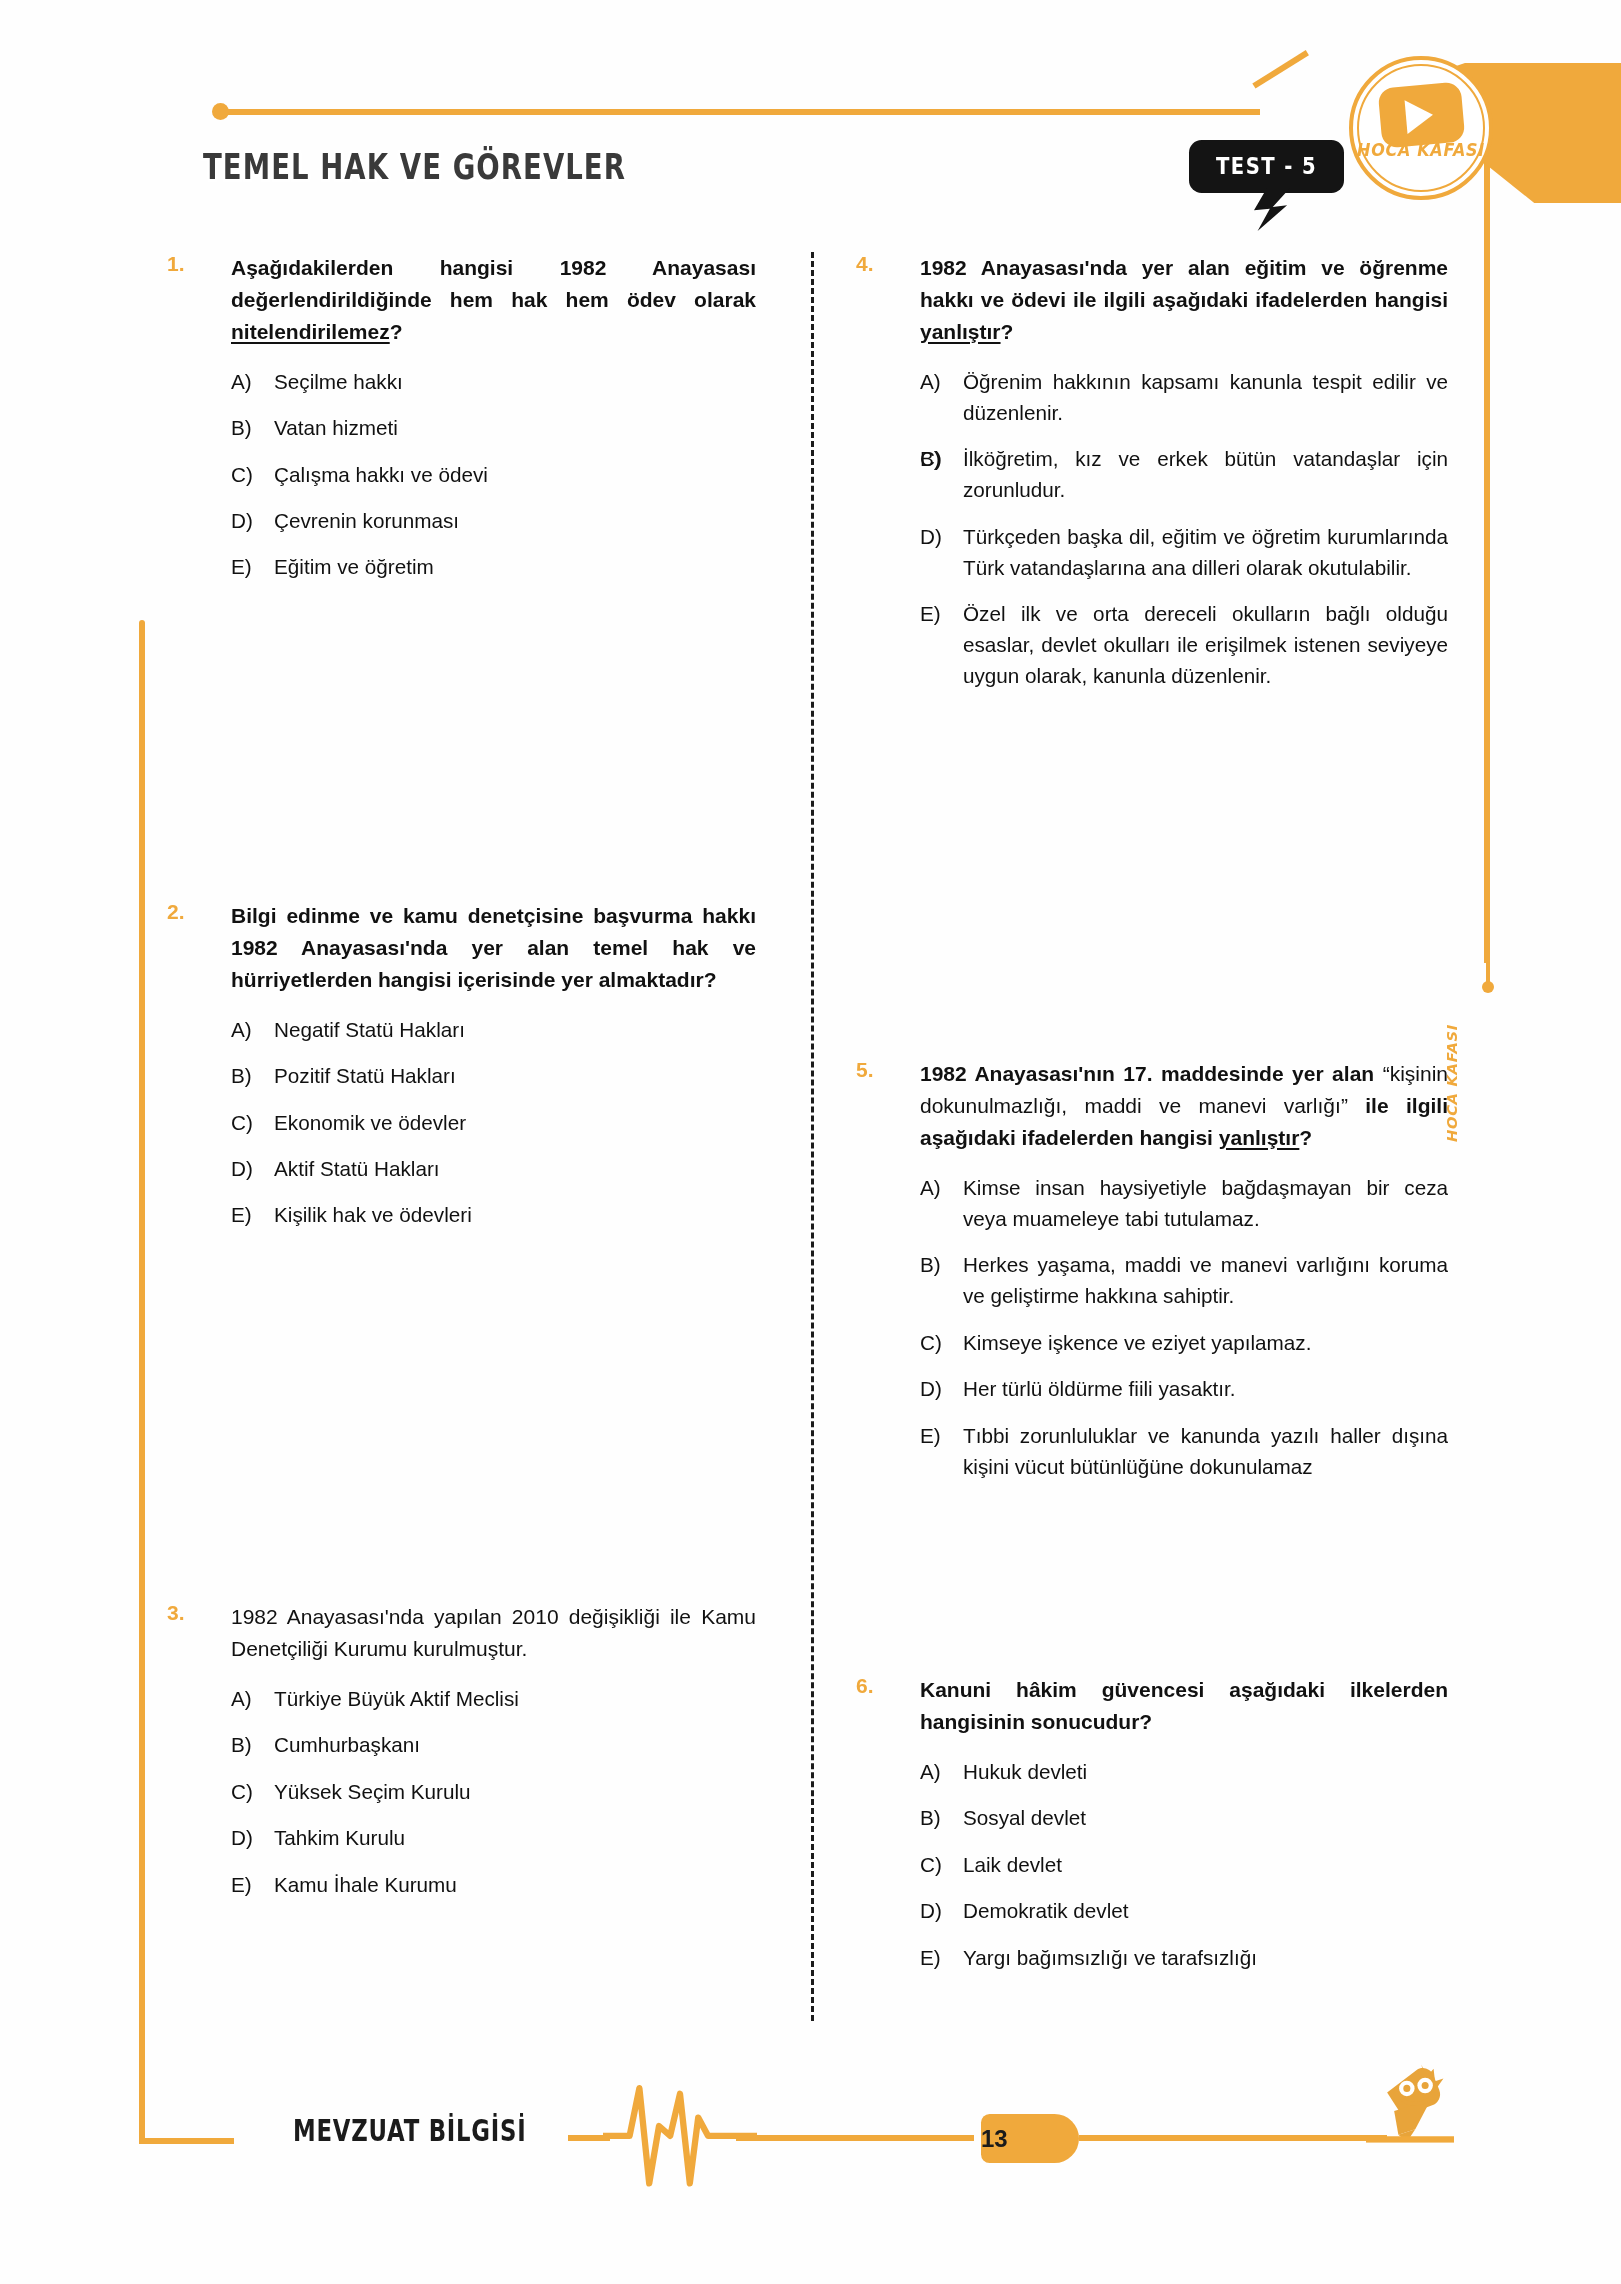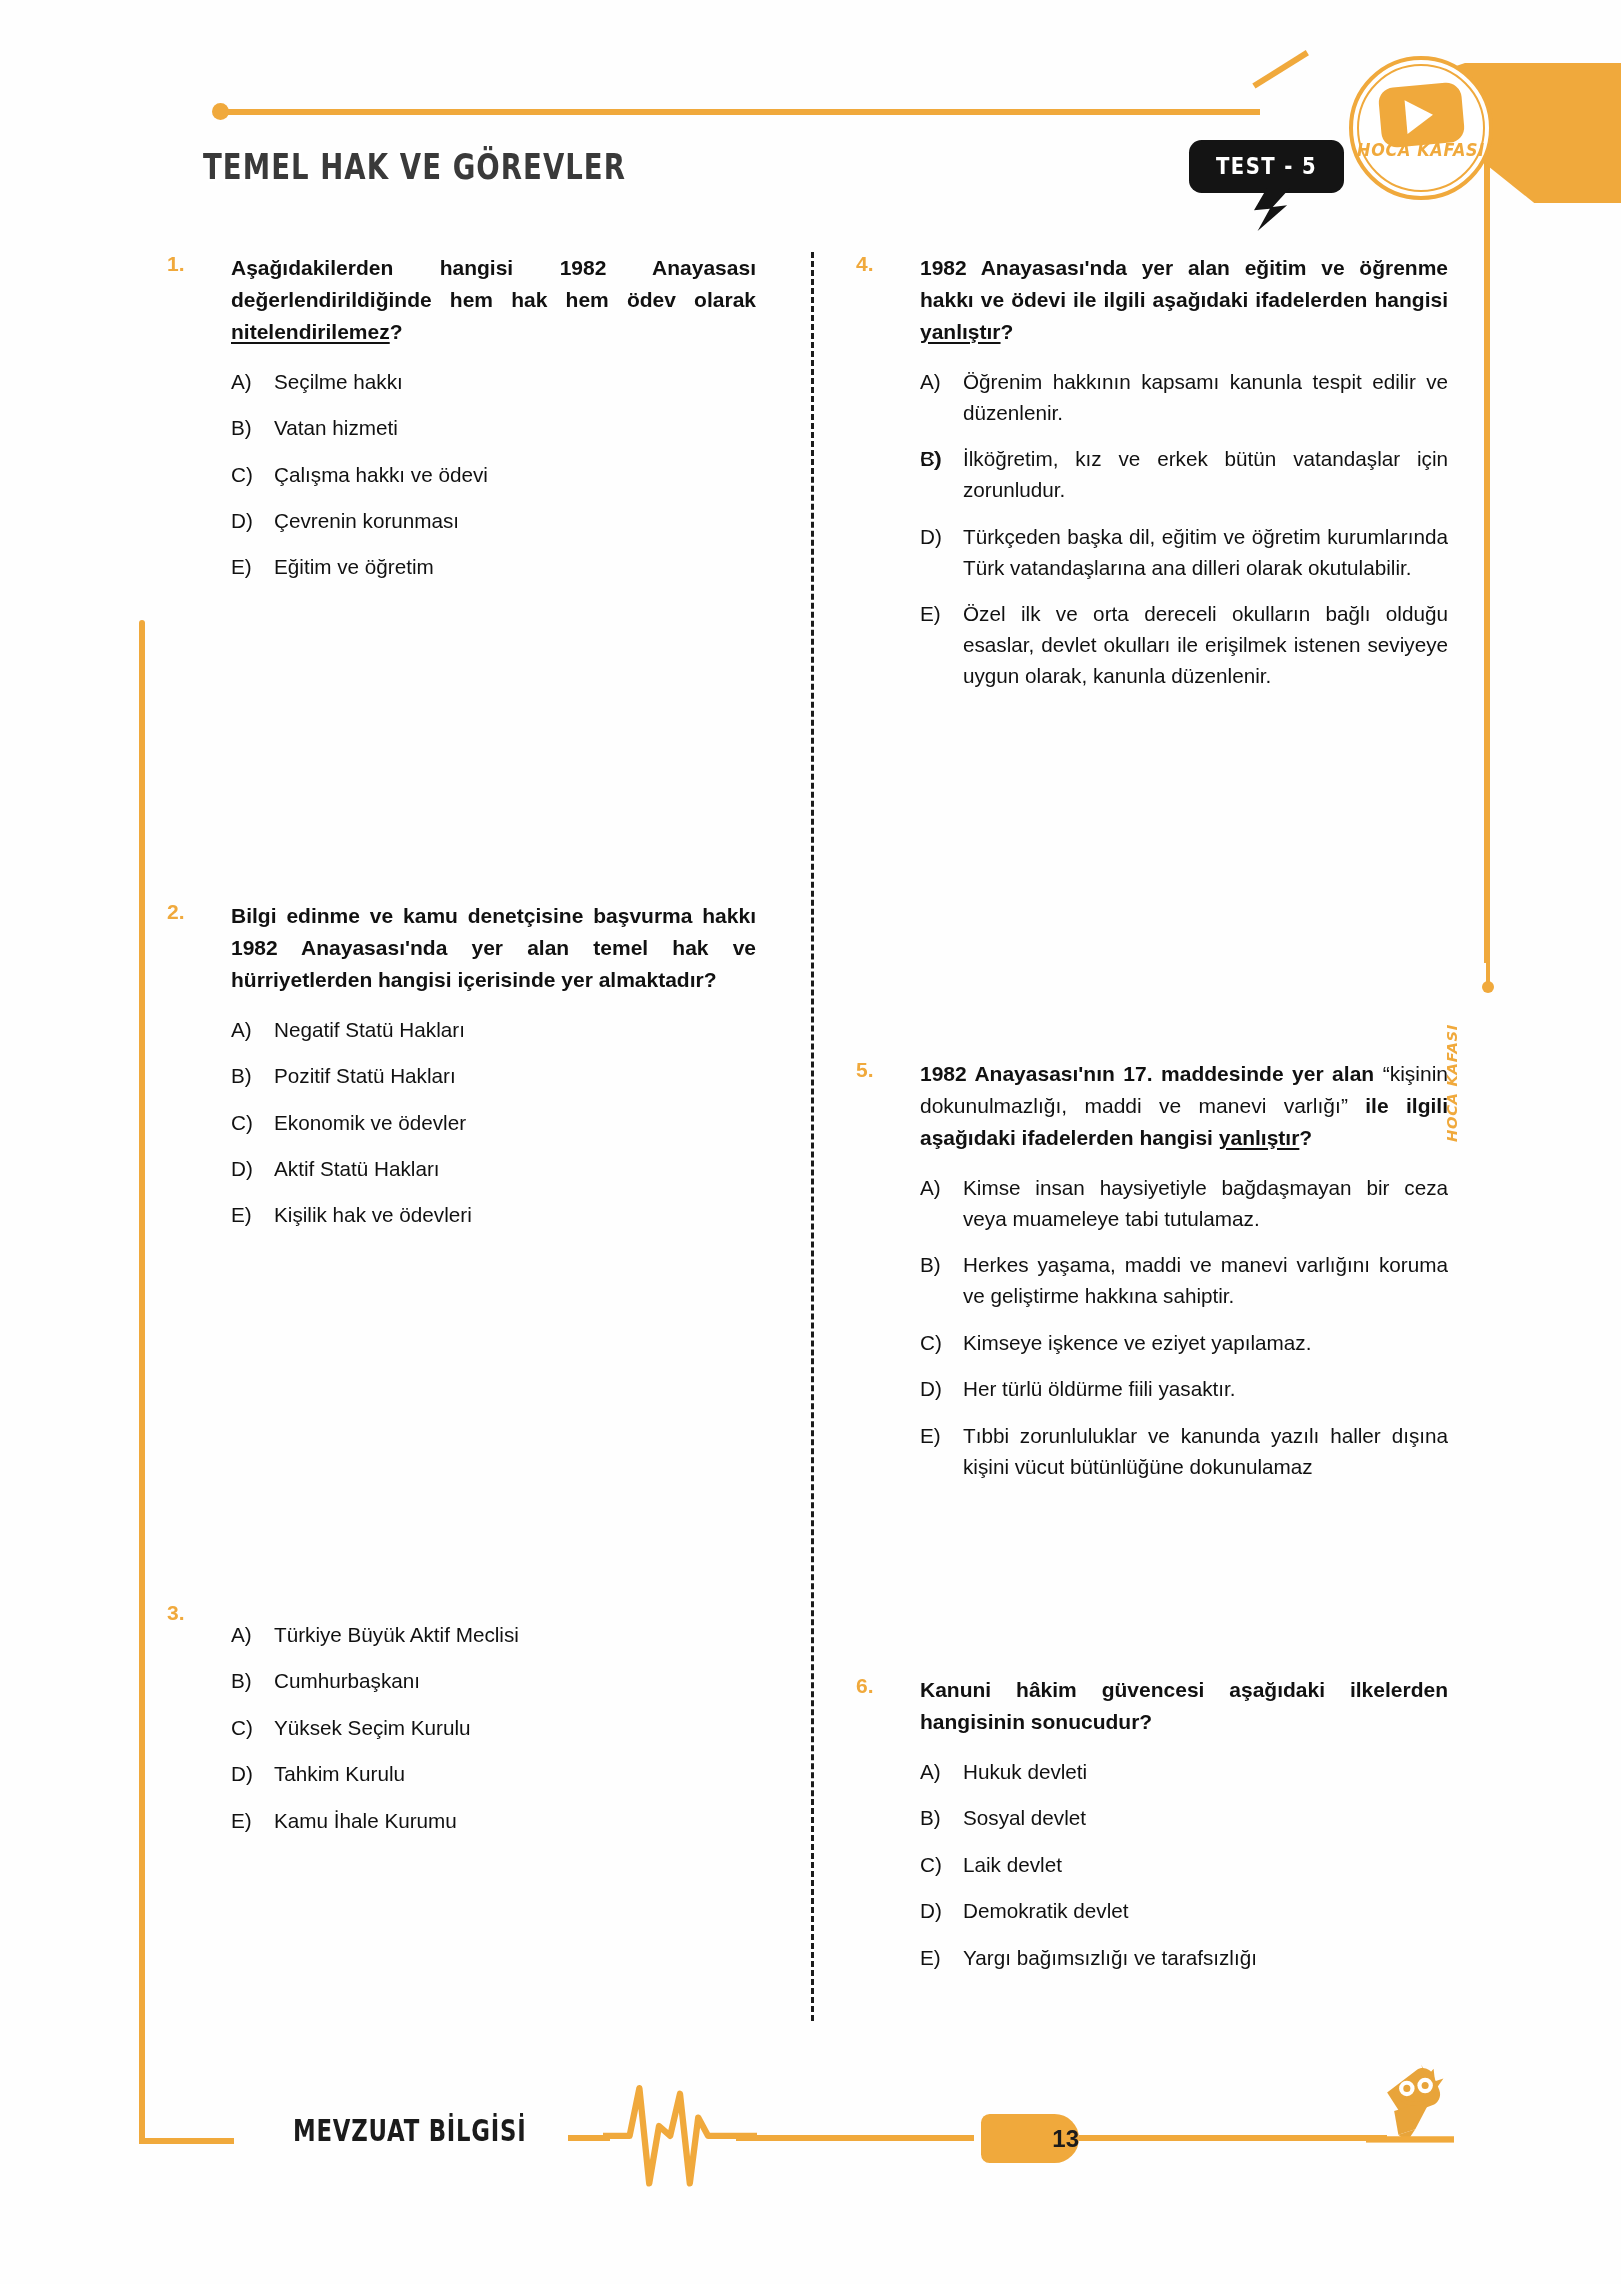--- a/index.html
+++ b/index.html
@@ -343,21 +343,21 @@
   .page-badge {
     position: absolute;
     left: 981px;
     top: 2114px;
     width: 98px;
     height: 49px;
     background: #f0a93c;
     border-radius: 9.8px 28px 28px 9.8px;
     display: flex;
     align-items: center;
-    justify-content: flex-end;
+    justify-content: flex-start;
   }
   .page-badge-num {
     font-size: 24px;
     font-weight: bold;
     color: #1b1b1b;
   }
   .footer-rule-c {
     position: absolute;
     left: 1079px;
     top: 2135px;
@@ -422,20 +422,21 @@
         <div class="opts">
           <div class="opt"><span class="opt-key">A)</span><span>Negatif Statü Hakları</span></div>
           <div class="opt"><span class="opt-key">B)</span><span>Pozitif Statü Hakları</span></div>
           <div class="opt"><span class="opt-key">C)</span><span>Ekonomik ve ödevler</span></div>
           <div class="opt"><span class="opt-key">D)</span><span>Aktif Statü Hakları</span></div>
           <div class="opt"><span class="opt-key">E)</span><span>Kişilik hak ve ödevleri</span></div>
         </div>
       </div>
       <div class="q" style="position: absolute; top: 1349px; width: 589px;">
         <div class="q-num">3.</div>
+        <div class="q-stem reg"><span>1982 Anayasası'nda yapılan 2010 değişikliği ile Kamu Denetçiliği Kurumu kurulmuştur.</span></div>
         <div class="opts">
           <div class="opt"><span class="opt-key">A)</span><span>Türkiye Büyük Aktif Meclisi</span></div>
           <div class="opt"><span class="opt-key">B)</span><span>Cumhurbaşkanı</span></div>
           <div class="opt"><span class="opt-key">C)</span><span>Yüksek Seçim Kurulu</span></div>
           <div class="opt"><span class="opt-key">D)</span><span>Tahkim Kurulu</span></div>
           <div class="opt"><span class="opt-key">E)</span><span>Kamu İhale Kurumu</span></div>
         </div>
       </div>
     </div>
   <div class="col col-right" id="col-right">

